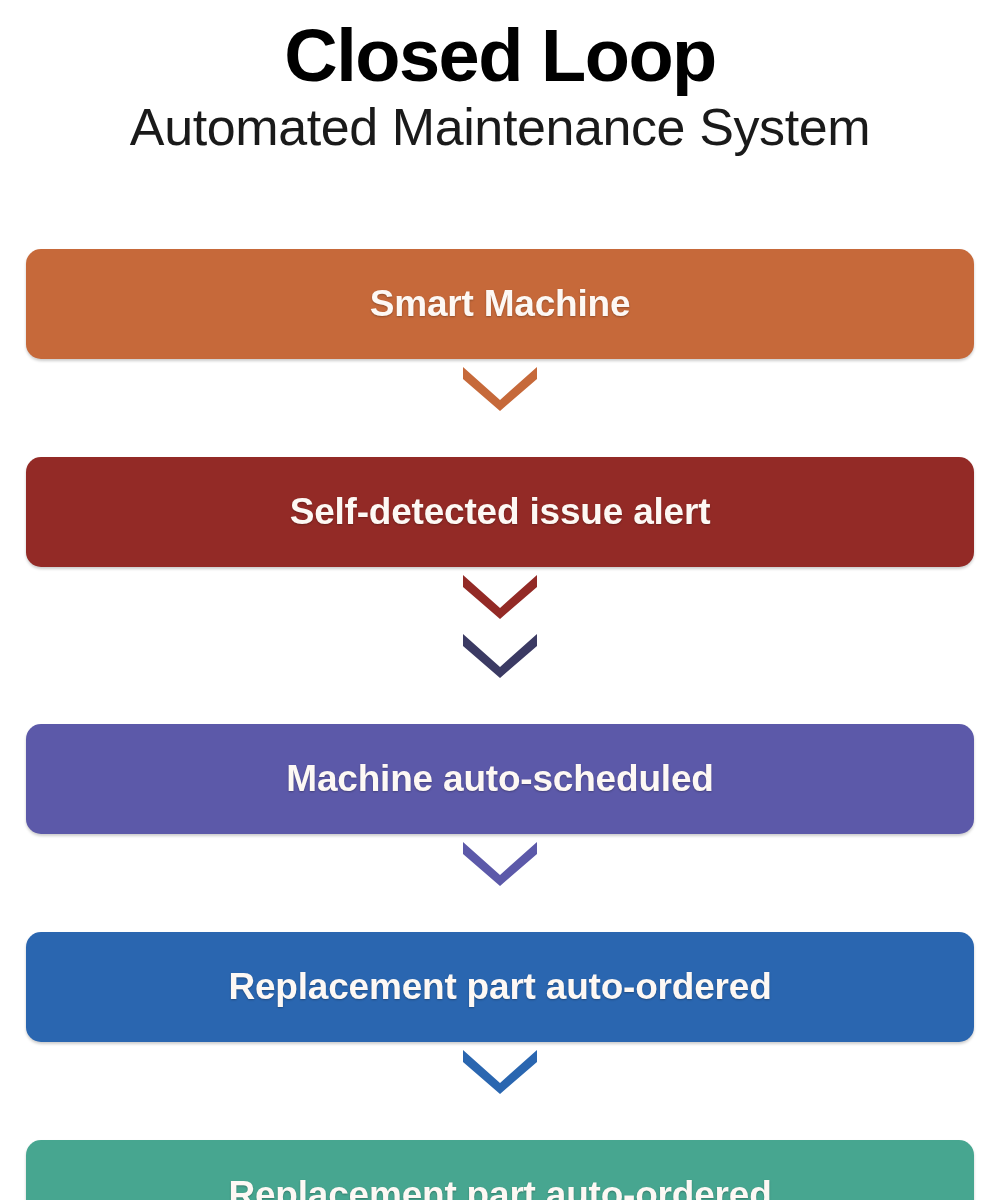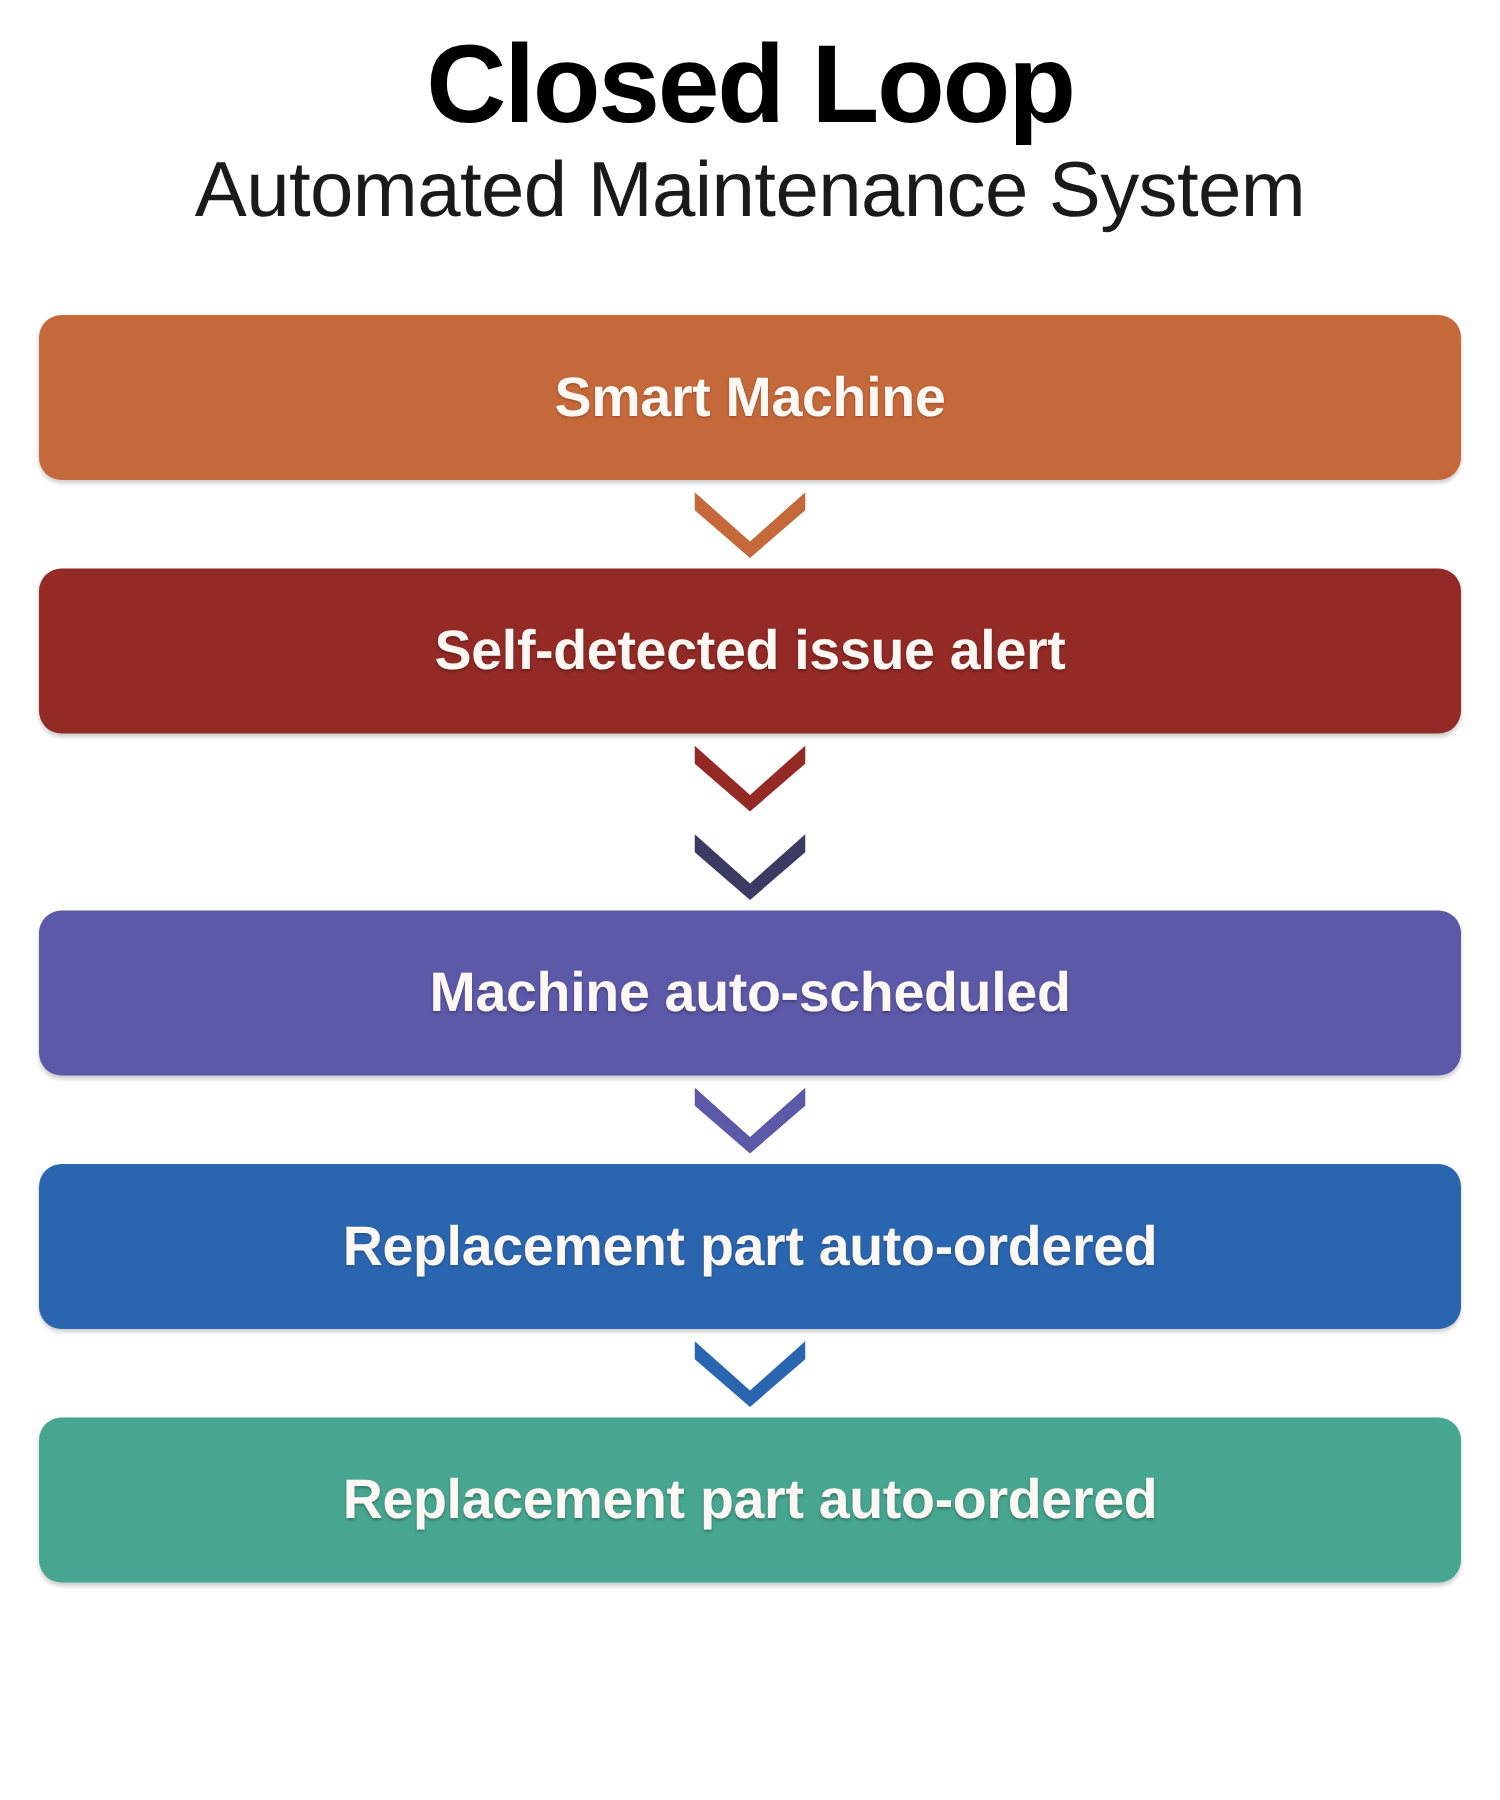--- a/index.html
+++ b/index.html
@@ -67,20 +67,21 @@
   .step-box {
     position: relative;
     width: 948px;
     height: 110px;
     border-radius: 15px;
     display: flex;
     align-items: center;
     justify-content: center;
     box-sizing: border-box;
     box-shadow: 0 2px 3px rgba(0,0,0,0.20);
+    margin-top: 39px;
   }
 
   .step-label {
     color: #fdf8f4;
     font-weight: 700;
     font-size: 37px;
     letter-spacing: -0.2px;
     text-align: center;
     line-height: 1.05;
     text-shadow: 0 1px 2px rgba(0,0,0,0.28);

